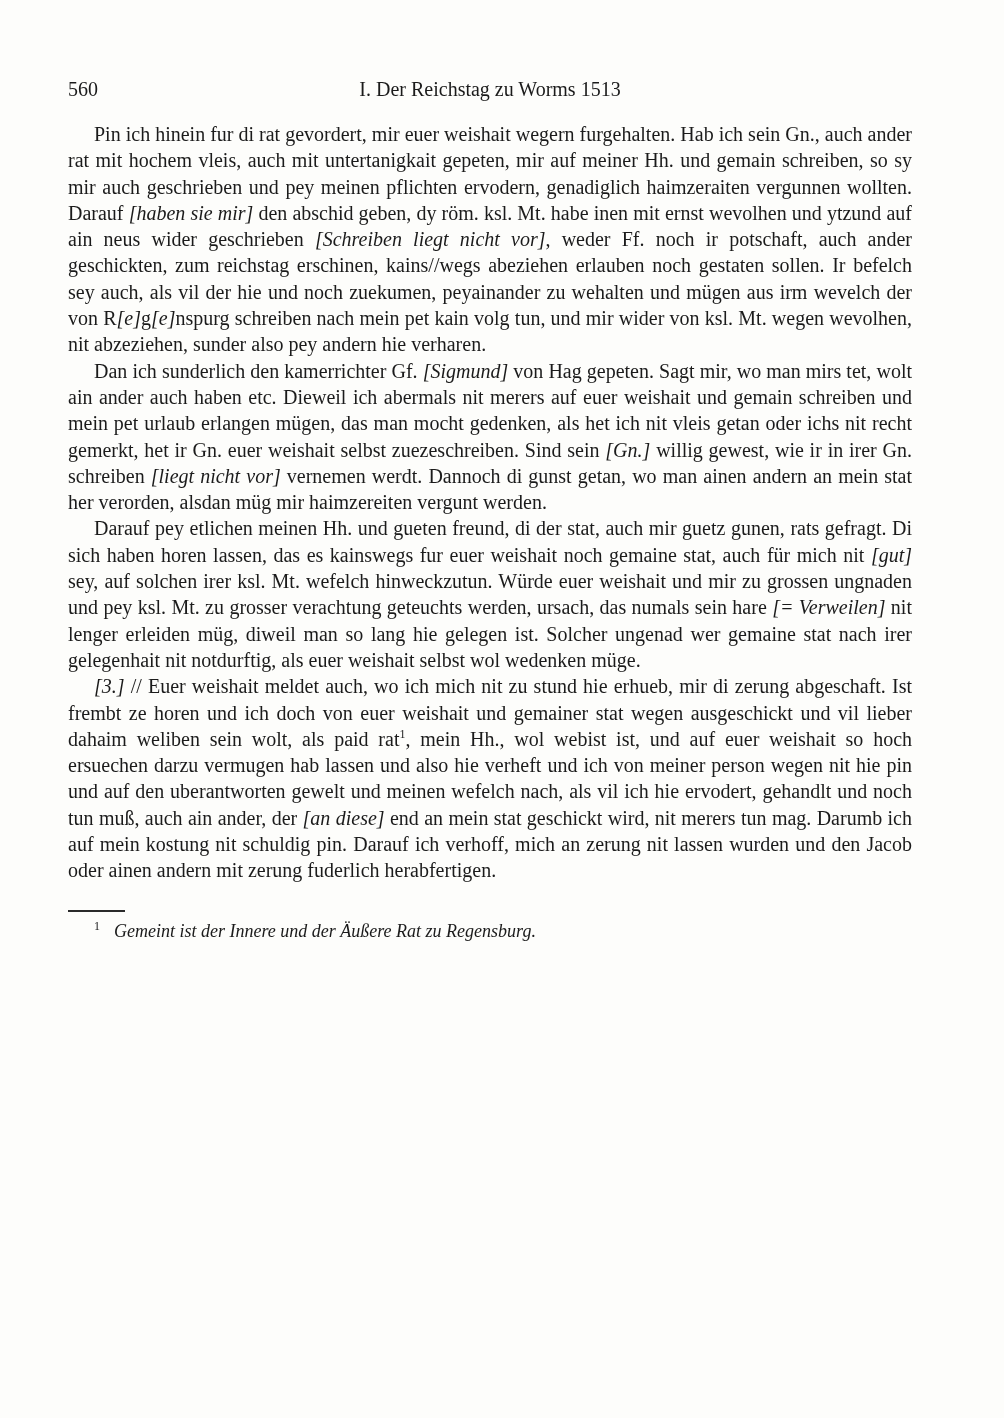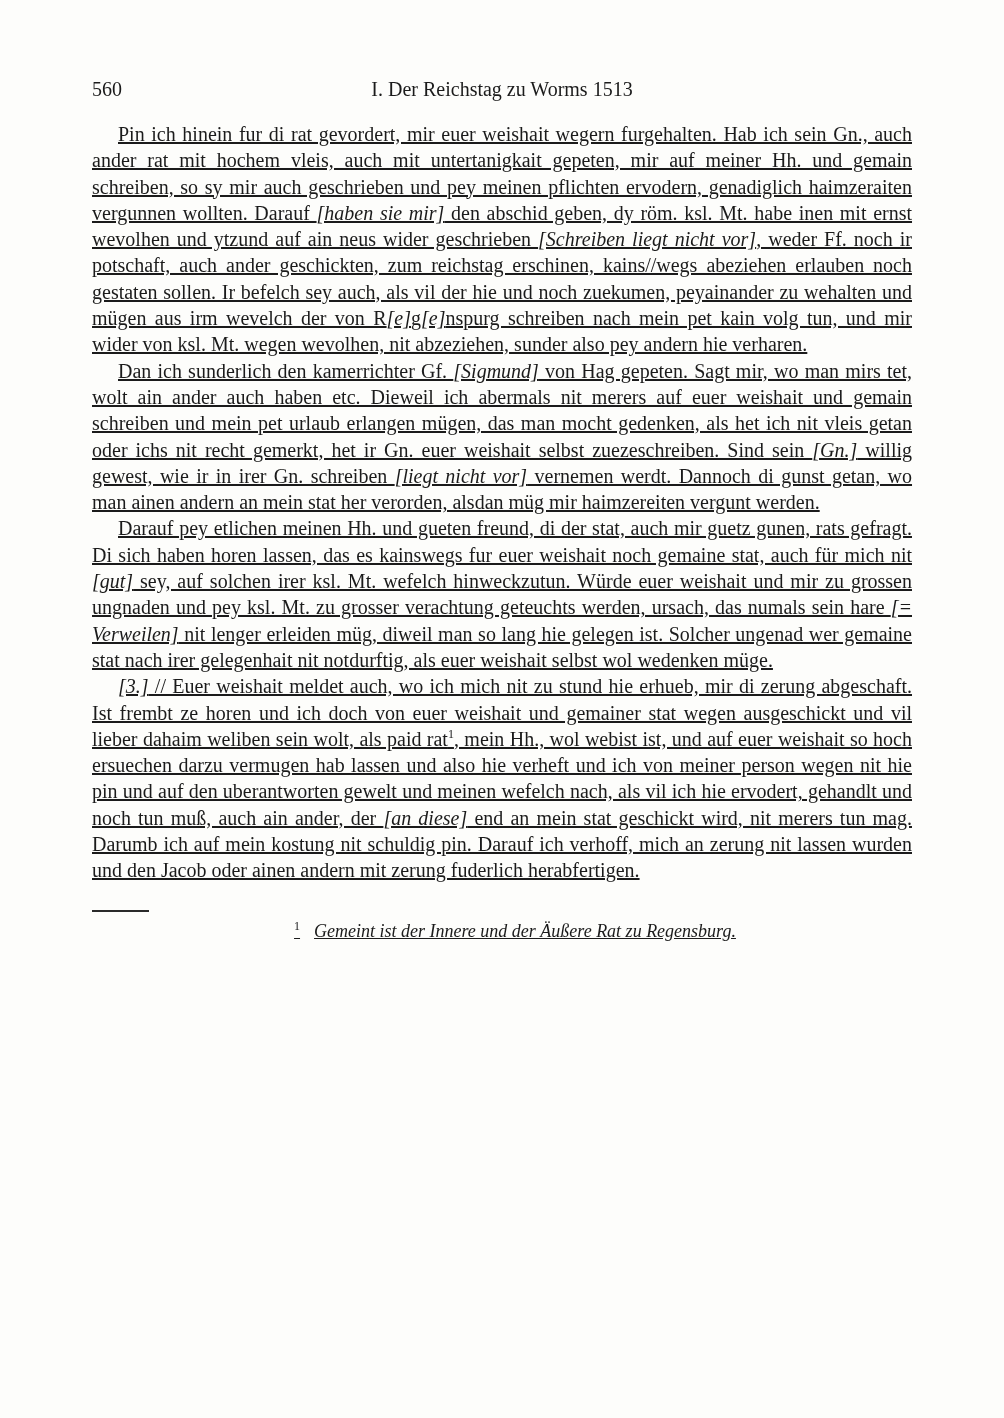--- a/index.html
+++ b/index.html
@@ -8,23 +8,22 @@
     width: 1004px;
     height: 1418px;
     font-family: "Liberation Serif", serif;
     color: #1b1b1b;
     overflow: hidden;
   }
   .page {
     position: relative;
     width: 1004px;
     height: 1418px;
-    padding: 78px 92px 0 92px;
+    padding: 78px 92px 0 68px;
     overflow: hidden;
-    text-decoration: underline;
   }
   .header {
     position: relative;
     height: 28px;
     margin-bottom: 15px;
     font-size: 20px;
   }
   .page-number {
     position: absolute;
     left: 0;
@@ -41,21 +40,21 @@
     line-height: 26.3px;
     text-align: justify;
   }
   .body-text p.indent { text-indent: 26px; }
   .it { font-style: italic; }
   sup {
     font-size: 12px;
     vertical-align: super;
     line-height: 0;
   }
-  .footnote-block { margin-top: 26px; text-align: center; }
+  .footnote-block { margin-top: 26px; }
   .footnote-rule {
     width: 57px;
     border-top: 2px solid #2a2a2a;
     margin-bottom: 7px;
   }
   .footnote {
     font-size: 18px;
     line-height: 24px;
     padding-left: 26px;
   }

